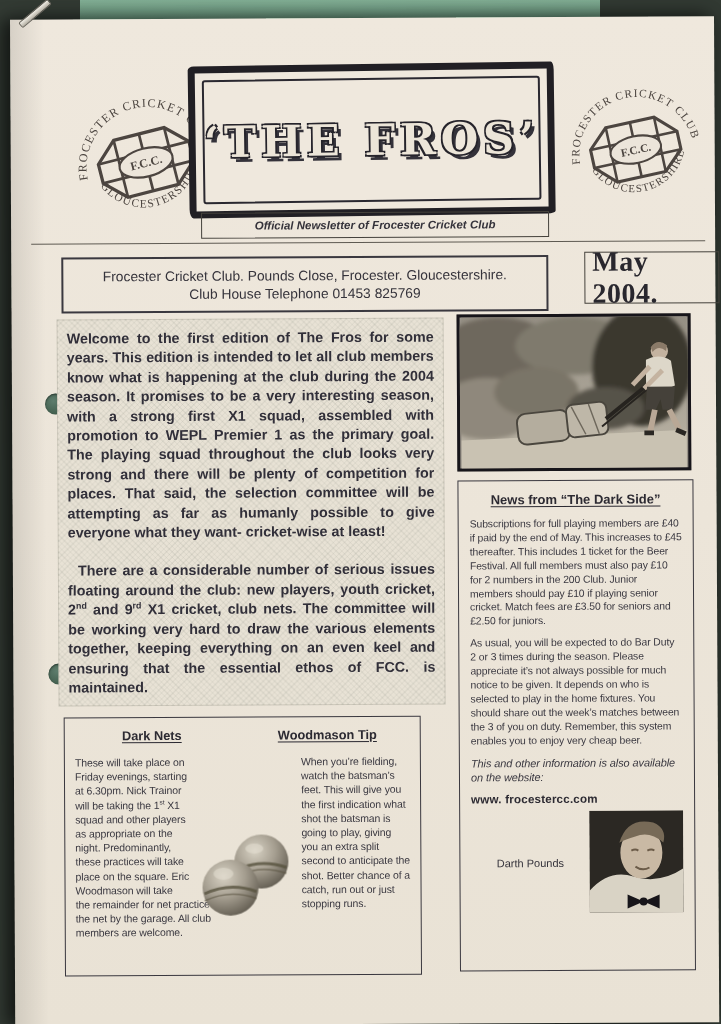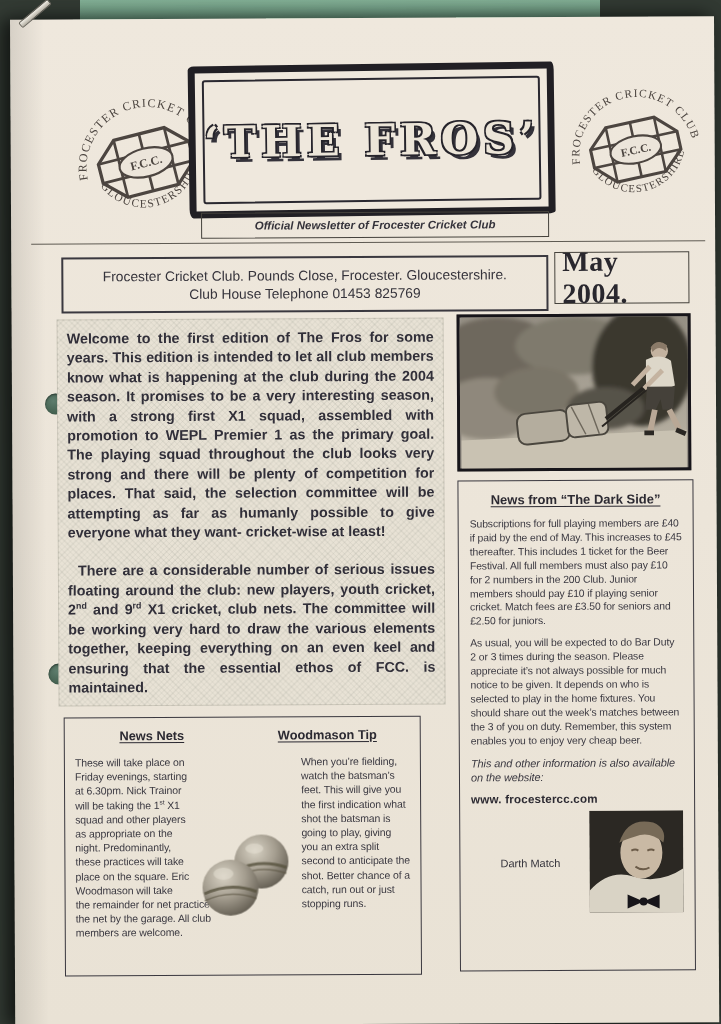--- a/index.html
+++ b/index.html
@@ -34,21 +34,21 @@
     border:1px solid #45423c;display:flex;align-items:center;justify-content:center;}
   .subtitle{font-style:italic;font-size:11.5px;color:#35333b;font-weight:600;}
   .header-divider{position:absolute;left:20px;top:224px;width:674px;height:0;
     border-top:1.5px solid #5e5a52;}
 
   
   .address-box{position:absolute;left:50px;top:238px;width:483px;height:52px;
     border:2px solid #3a383f;display:flex;flex-direction:column;
     align-items:center;justify-content:center;gap:3px;}
   .address-box div{font-size:13.8px;color:#35333b;}
-  .date-box{position:absolute;left:543px;top:235px;width:133px;height:50px;
+  .date-box{position:absolute;left:573px;top:235px;width:133px;height:50px;
     border:1px solid #45423c;display:flex;align-items:center;}
   .issue-date{font-family:"Liberation Serif",serif;font-weight:700;font-size:28px;
     color:#29272e;padding-left:7px;letter-spacing:.5px;}
 
   
   .intro-box{position:absolute;left:45px;top:300px;width:387px;height:387px;
     background-color:#e8e2d5;
     background-image:repeating-linear-gradient(45deg,rgba(85,95,85,.09) 0 1px,transparent 1px 4px),
       repeating-linear-gradient(-45deg,rgba(85,95,85,.09) 0 1px,transparent 1px 4px);
     border:1px solid rgba(60,60,50,.15);padding:9px 9px;box-sizing:border-box;}
@@ -204,40 +204,40 @@
     </g>
   </svg>
 
   <div class="news-box">
     <div class="news-heading">News from “The Dark Side”</div>
     <p>Subscriptions for full playing members are £40 if paid by the end of May. This increases to £45 thereafter. This includes 1 ticket for the Beer Festival. All full members must also pay £10 for 2 numbers in the 200 Club. Junior members should pay £10 if playing senior cricket. Match fees are £3.50 for seniors and £2.50 for juniors.</p>
     <p>As usual, you will be expected to do Bar Duty 2 or 3 times during the season. Please appreciate it’s not always possible for much notice to be given. It depends on who is selected to play in the home fixtures. You should share out the week’s matches between the 3 of you on duty. Remember, this system enables you to enjoy very cheap beer.</p>
     <p class="news-note">This and other information is also available on the website:</p>
     <div class="website">www. frocestercc.com</div>
     <div class="photo-row">
-      <div class="photo-caption">Darth Match</div>
+      <div class="photo-caption">Darth Pounds</div>
       <svg width="94" height="102" viewBox="0 0 94 102">
         <rect width="94" height="102" fill="#2b2823"></rect>
         <path d="M0 80 Q 20 58 44 66 Q 70 74 94 58 V 102 H 0 Z" fill="#d9d3c5"></path>
         <ellipse cx="52" cy="42" rx="21" ry="26" fill="#c9b9a4"></ellipse>
         <path d="M 30 32 Q 38 6 64 12 Q 78 18 74 32 Q 60 20 46 26 Q 36 29 30 32 Z" fill="#776a57"></path>
         <path d="M 42 40 q 4 -2 7 0 M 58 40 q 4 -2 7 0" stroke="#6b5b48" stroke-width="2" fill="none"></path>
         <path d="M 46 56 q 7 5 14 1" stroke="#6b5b48" stroke-width="2" fill="none"></path>
         <g fill="#17151a">
           <polygon points="38,84 54,91 38,98"></polygon>
           <polygon points="70,84 54,91 70,98"></polygon>
           <circle cx="54" cy="91" r="4"></circle>
         </g>
       </svg>
     </div>
   </div>
 
   <div class="nets-box">
     <div class="col left">
-      <div class="col-heading">News Nets</div>
+      <div class="col-heading">Dark Nets</div>
       <div class="spacer-r"></div>
       <p><span>These will take place on Friday evenings, starting at 6.30pm. Nick Trainor will be taking the 1</span><sup>st</sup><span> X1 squad and other players as appropriate on the night. Predominantly, these practices will take place on the square. Eric Woodmason will take the remainder for net practice in the net by the garage. All club members are welcome.</span></p>
     </div>
     <div class="col right">
       <div class="col-heading">Woodmason Tip</div>
       <div class="spacer-l"></div>
       <p>When you’re fielding, watch the batsman’s feet. This will give you the first indication what shot the batsman is going to play, giving you an extra split second to anticipate the shot. Better chance of a catch, run out or just stopping runs.</p>
     </div>
     <svg class="balls" viewBox="0 0 104 98">
       <defs>

